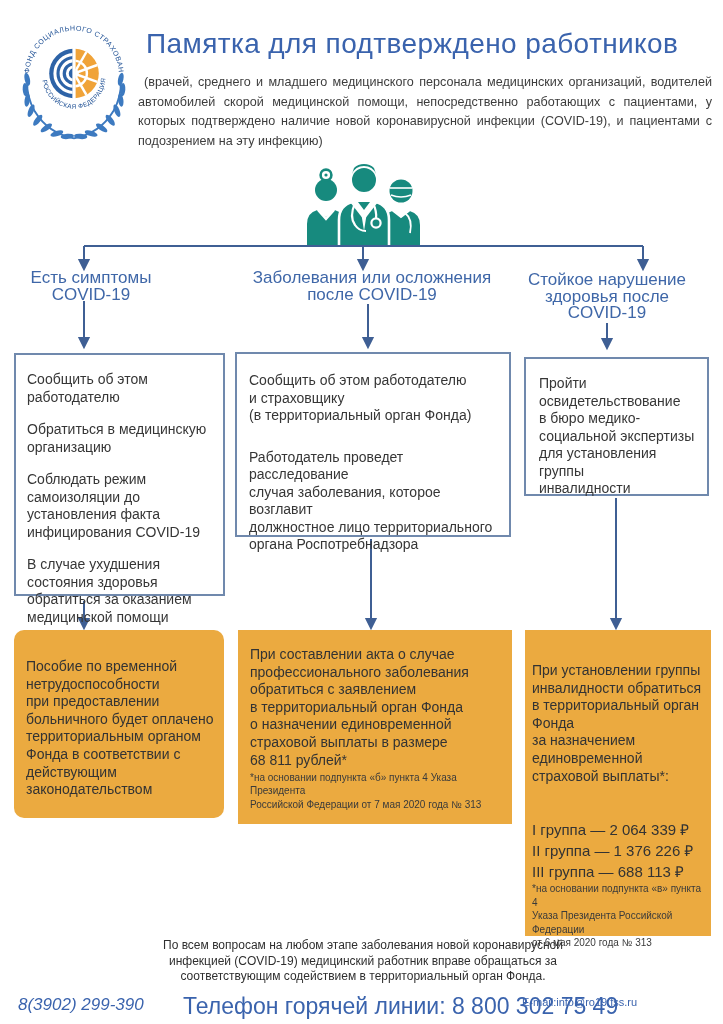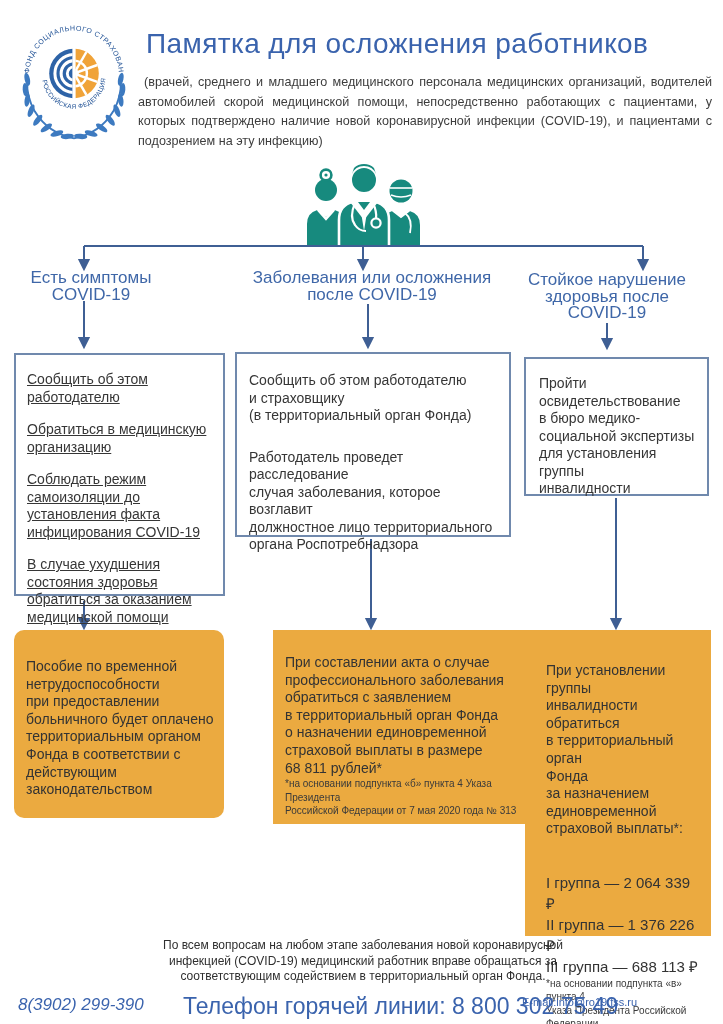--- a/index.html
+++ b/index.html
@@ -21,35 +21,35 @@
   .col-head.h1{left:8px;top:270px;width:166px;}
   .col-head.h2{left:248px;top:270px;width:248px;}
   .col-head.h3{left:518px;top:272px;width:178px;}
   
   .wbox{
     background:#fff;border:2px solid #7089ad;box-sizing:border-box;
     font-size:14px;line-height:17.5px;color:#363636;
   }
   .wbox p{margin:0 0 15px 0;white-space:pre-line;}
   .wbox p:last-child{margin-bottom:0;}
-  .wbox.b1{left:14px;top:353px;width:211px;height:243px;padding:16px 8px 10px 11px;text-decoration:underline;}
+  .wbox.b1{left:14px;top:353px;width:211px;height:243px;padding:16px 8px 10px 11px;}
   .wbox.b2{left:235px;top:352px;width:276px;height:185px;padding:18px 8px 10px 12px;}
   .wbox.b2 p{margin-bottom:24px;}
   .wbox.b3{left:524px;top:357px;width:185px;height:139px;padding:16px 12px 10px 13px;}
   
   .obox{
     background:#ebaa40;box-sizing:border-box;color:#333333;
     font-size:14px;line-height:17.6px;display:flex;flex-direction:column;
   }
   .obox .main{white-space:pre-line;}
   .obox .amounts{white-space:pre-line;font-size:15px;line-height:21px;margin-top:34px;}
   .obox .footnote{white-space:pre-line;font-size:10px;line-height:13.5px;margin-top:auto;color:#3a3a3a;}
   .obox.o1{left:14px;top:630px;width:210px;height:188px;padding:28px 10px 14px 12px;border-radius:10px;}
-  .obox.o2{left:238px;top:630px;width:274px;height:194px;padding:24px 8px 13px 12px;margin-left:35px;}
-  .obox.o3{left:525px;top:630px;width:186px;height:306px;padding:32px 8px 14px 21px;}
+  .obox.o2{left:238px;top:630px;width:274px;height:194px;padding:16px 8px 13px 12px;}
+  .obox.o3{left:525px;top:630px;width:186px;height:306px;padding:32px 8px 14px 7px;}
   
   .note{left:162px;top:938px;width:402px;text-align:center;font-size:12px;line-height:15.5px;color:#2f2f2f;}
   .contact{color:#3a63ad;}
   .contact.phone{left:18px;top:995px;font-size:17px;font-style:italic;}
   .contact.hotline{left:183px;top:993px;font-size:23px;}
   .contact.email{left:522px;top:996px;font-size:11px;}
   svg{display:block;}
 </style>
 </head>
 <body>
@@ -114,21 +114,21 @@
 
       <text font-size="7.4" fill="#1d4f94" letter-spacing="0.6">
         <textPath href="#arcTop" startOffset="2">ФОНД СОЦИАЛЬНОГО СТРАХОВАНИЯ</textPath>
       </text>
       <text font-size="6.8" fill="#1d4f94" letter-spacing="0.4">
         <textPath href="#arcBot" startOffset="3">РОССИЙСКАЯ ФЕДЕРАЦИЯ</textPath>
       </text>
     </svg>
   </div>
 
-  <div class="abs title">Памятка для осложнения работников</div>
+  <div class="abs title">Памятка для подтверждено работников</div>
   <div class="abs subtitle">(врачей, среднего и младшего медицинского персонала медицинских организаций, водителей автомобилей скорой медицинской помощи, непосредственно работающих с пациентами, у которых подтверждено наличие новой коронавирусной инфекции (COVID-19), и пациентами с подозрением на эту инфекцию)</div>
 
   <div class="abs" style="left:288px;top:160px;width:150px;height:88px;">
     <svg viewBox="0 0 150 88" width="150" height="88">
 
       <g>
         <circle cx="38" cy="30" r="11" fill="#178a7e"></circle>
         <path d="M18,88 v-24 q0,-12 11,-15 l9,7 9,-7 q11,3 11,15 v24 z" fill="#178a7e" stroke="#ffffff" stroke-width="2"></path>
         <path d="M30,50 l8,9 8,-9" fill="none" stroke="#ffffff" stroke-width="2.4"></path>
         <circle cx="38" cy="15" r="5.4" fill="#ffffff" stroke="#178a7e" stroke-width="2.6"></circle>

